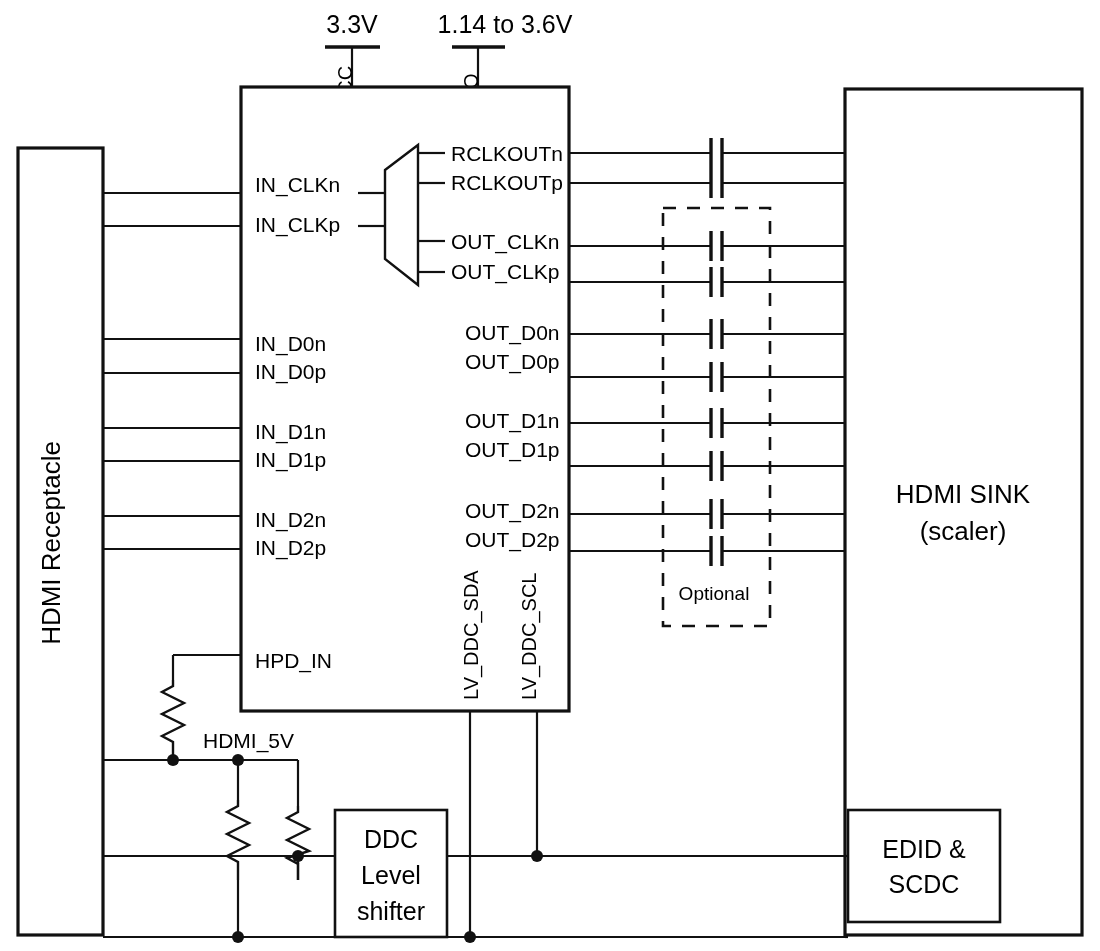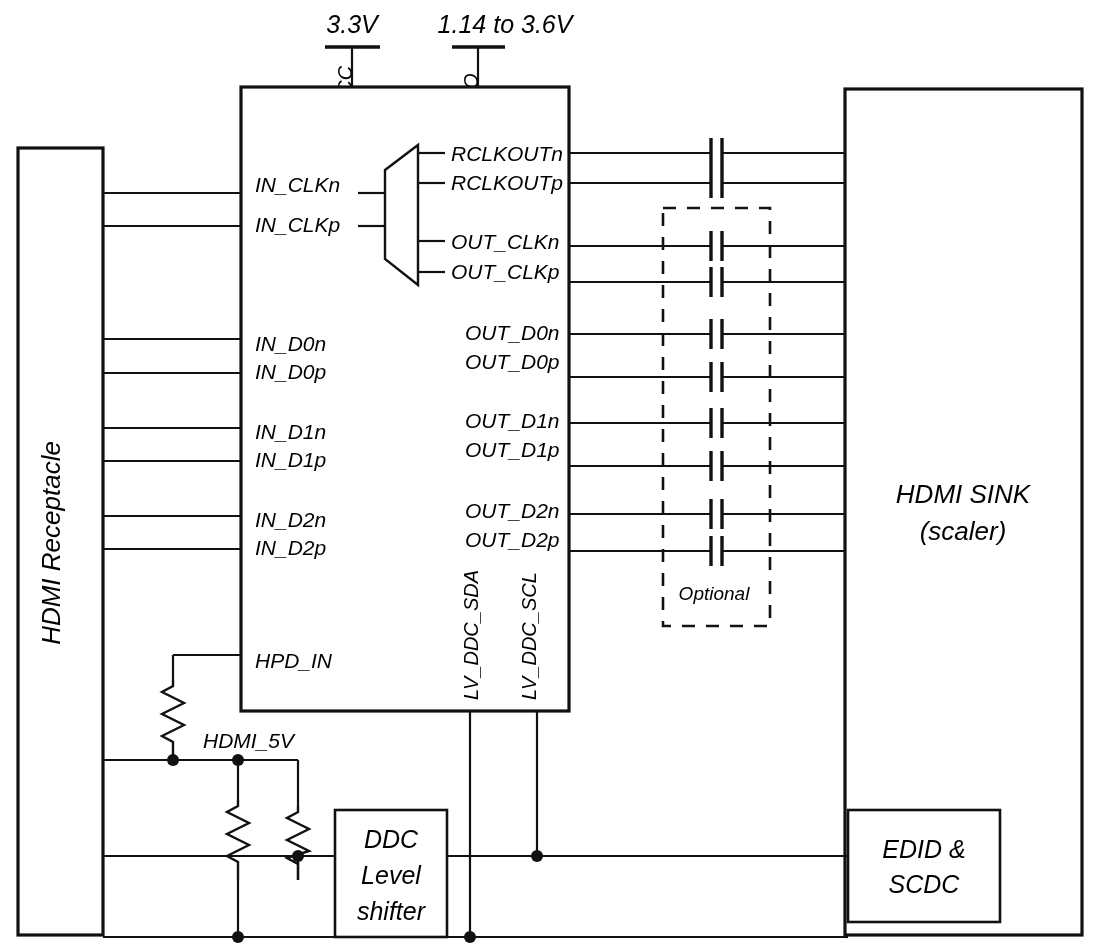--- a/index.html
+++ b/index.html
@@ -10,21 +10,20 @@
   }
   body {
     font-family: "Liberation Sans", sans-serif;
   }
   #diagram-root {
     position: relative;
     width: 1100px;
     height: 951px;
     background: #ffffff;
     overflow: hidden;
-    font-style: italic;
   }
   svg#schematic {
     display: block;
     width: 1100px;
     height: 951px;
   }
   .wire {
     stroke: #111111;
     stroke-width: 2.2;
     fill: none;

